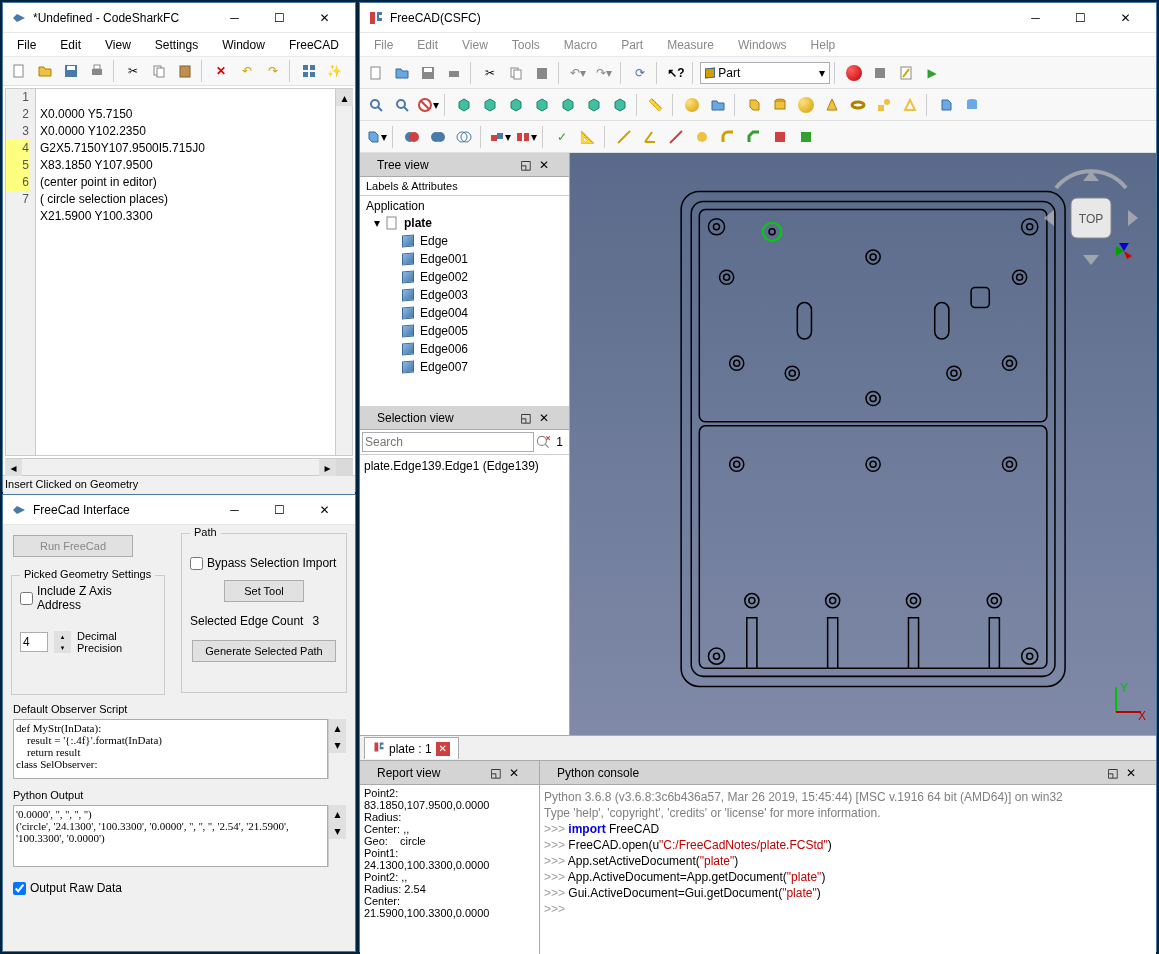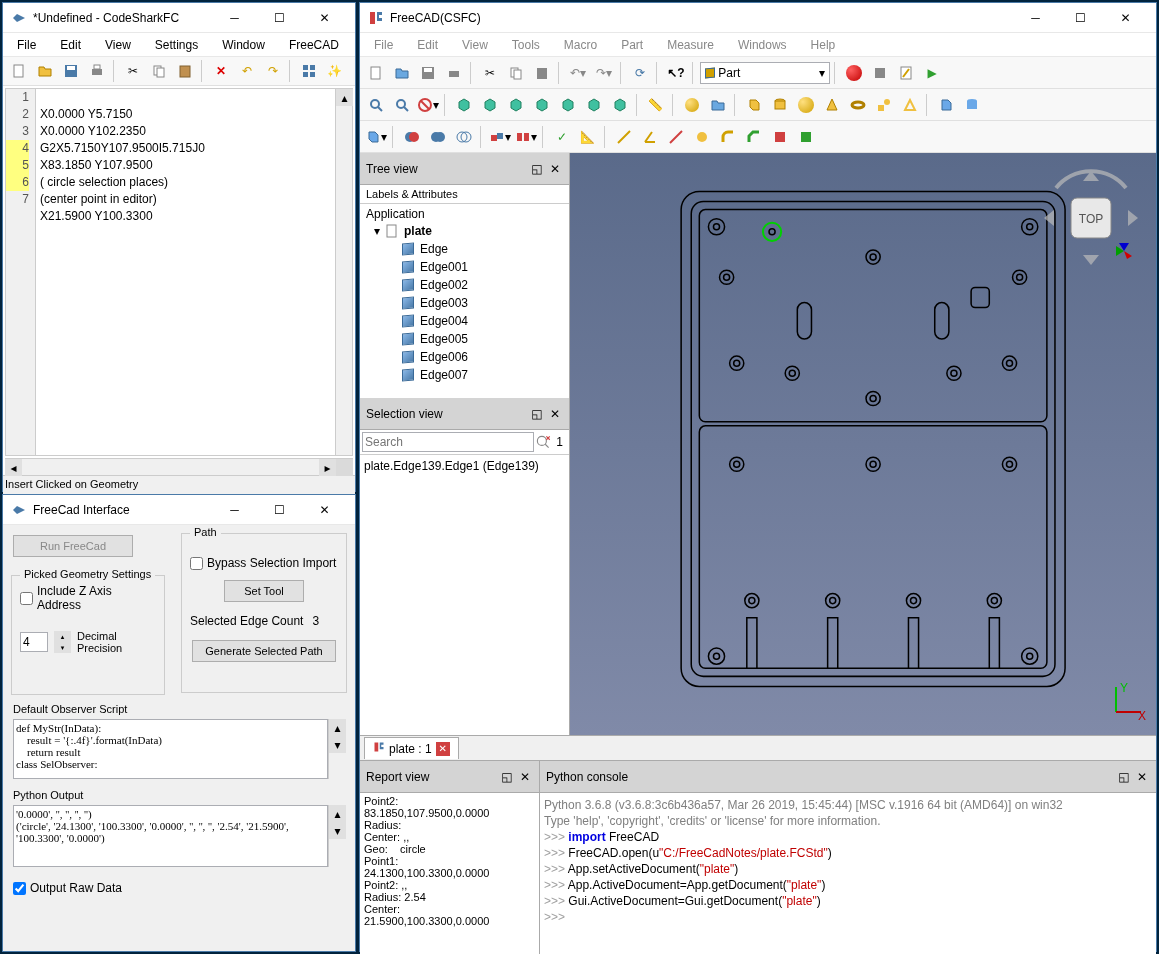--- a/index.html
+++ b/index.html
@@ -12,21 +12,21 @@
 .winbtns div{width:45px;height:30px;display:flex;align-items:center;justify-content:center;cursor:pointer}
 .menubar{height:24px;display:flex;align-items:center;padding:0 6px;gap:8px;background:#fff;border-bottom:1px solid #e8e8e8}
 .menubar span{padding:2px 8px;cursor:pointer}
 .toolbar{display:flex;align-items:center;padding:2px 4px;gap:2px;flex-wrap:wrap;border-bottom:1px solid #e0e0e0;background:#f8f8f8}
 .tbtn{width:24px;height:24px;display:flex;align-items:center;justify-content:center;cursor:pointer;border:1px solid transparent}
 .tbtn svg{width:16px;height:16px}
 .gutter{width:30px;background:#f0f0f0;border-right:1px solid #ccc;text-align:right;padding-right:6px;color:#555;font-family:"Courier New",monospace;font-size:13px;line-height:17px}
 .code{font-family:"Courier New",monospace;font-size:13px;line-height:17px;padding-left:4px;white-space:pre}
 .hl{background:#ffff80}
 .statusbar{height:20px;background:#f0f0f0;border-top:1px solid #ccc;padding:2px 2px;font-size:11px}
-.panel-hdr{background:#d4d4d4;height:32px;display:flex;align-items:center;padding:0 6px;font-size:11px;border-bottom:1px solid #aaa}
+.panel-hdr{background:#d4d4d4;height:24px;display:flex;align-items:center;padding:0 17px;font-size:11px;border-bottom:1px solid #aaa}
 .panel-hdr .sp{flex:1}
 .panel-hdr .pbtn{width:16px;height:16px;display:flex;align-items:center;justify-content:center;cursor:pointer;margin-left:2px}
 .tree-item{display:flex;align-items:center;padding:1px 4px;cursor:pointer}
 .tree-ico{width:16px;height:16px;margin-right:4px;display:flex;align-items:center;justify-content:center}
 .cube{display:inline-block;width:12px;height:12px;background:linear-gradient(135deg,#8ab8e8,#4a7aa8);border:1px solid #3a6a98;transform:skewY(-5deg)}
 .grp{border:1px solid #ccc;margin:8px;padding:8px;position:relative}
 .grp-ttl{position:absolute;top:-8px;left:8px;background:#f0f0f0;padding:0 4px;font-size:11px}
 .btn{background:#e1e1e1;border:1px solid #adadad;padding:4px 12px;cursor:pointer;font-size:11px}
 .chk{display:flex;align-items:center;gap:4px;font-size:11px}
 .chk input{width:13px;height:13px}
@@ -129,21 +129,21 @@
     <div class="gutter">
       <div>1</div>
         <div>2</div>
         <div>3</div>
       <div class="hl">4</div>
         <div class="hl">5</div>
         <div class="hl">6</div>
       <div>7</div>
     </div>
     <div class="code" style="flex:1;overflow:hidden">
-<div>X0.0000 Y5.7150</div><div>X0.0000 Y102.2350</div><div>G2X5.7150Y107.9500I5.715J0</div><div>X83.1850 Y107.9500</div><div>( circle selection places)</div><div>(center point in editor)</div><div>X21.5900 Y100.3300</div>
+<div>X0.0000 Y5.7150</div><div>X0.0000 Y102.2350</div><div>G2X5.7150Y107.9500I5.715J0</div><div>X83.1850 Y107.9500</div><div>(center point in editor)</div><div>( circle selection places)</div><div>X21.5900 Y100.3300</div>
     </div>
     <div class="scrollbar-v">
         <div class="sb-btn">▴</div>
       </div>
   </div>
   <div class="scrollbar-h" style="margin:0 2px">
       <div class="sb-btn">◂</div>
       <div style="flex:1"></div>
       <div class="sb-btn">▸</div>
       <div class="sb-btn" style="background:#dadada"></div>

